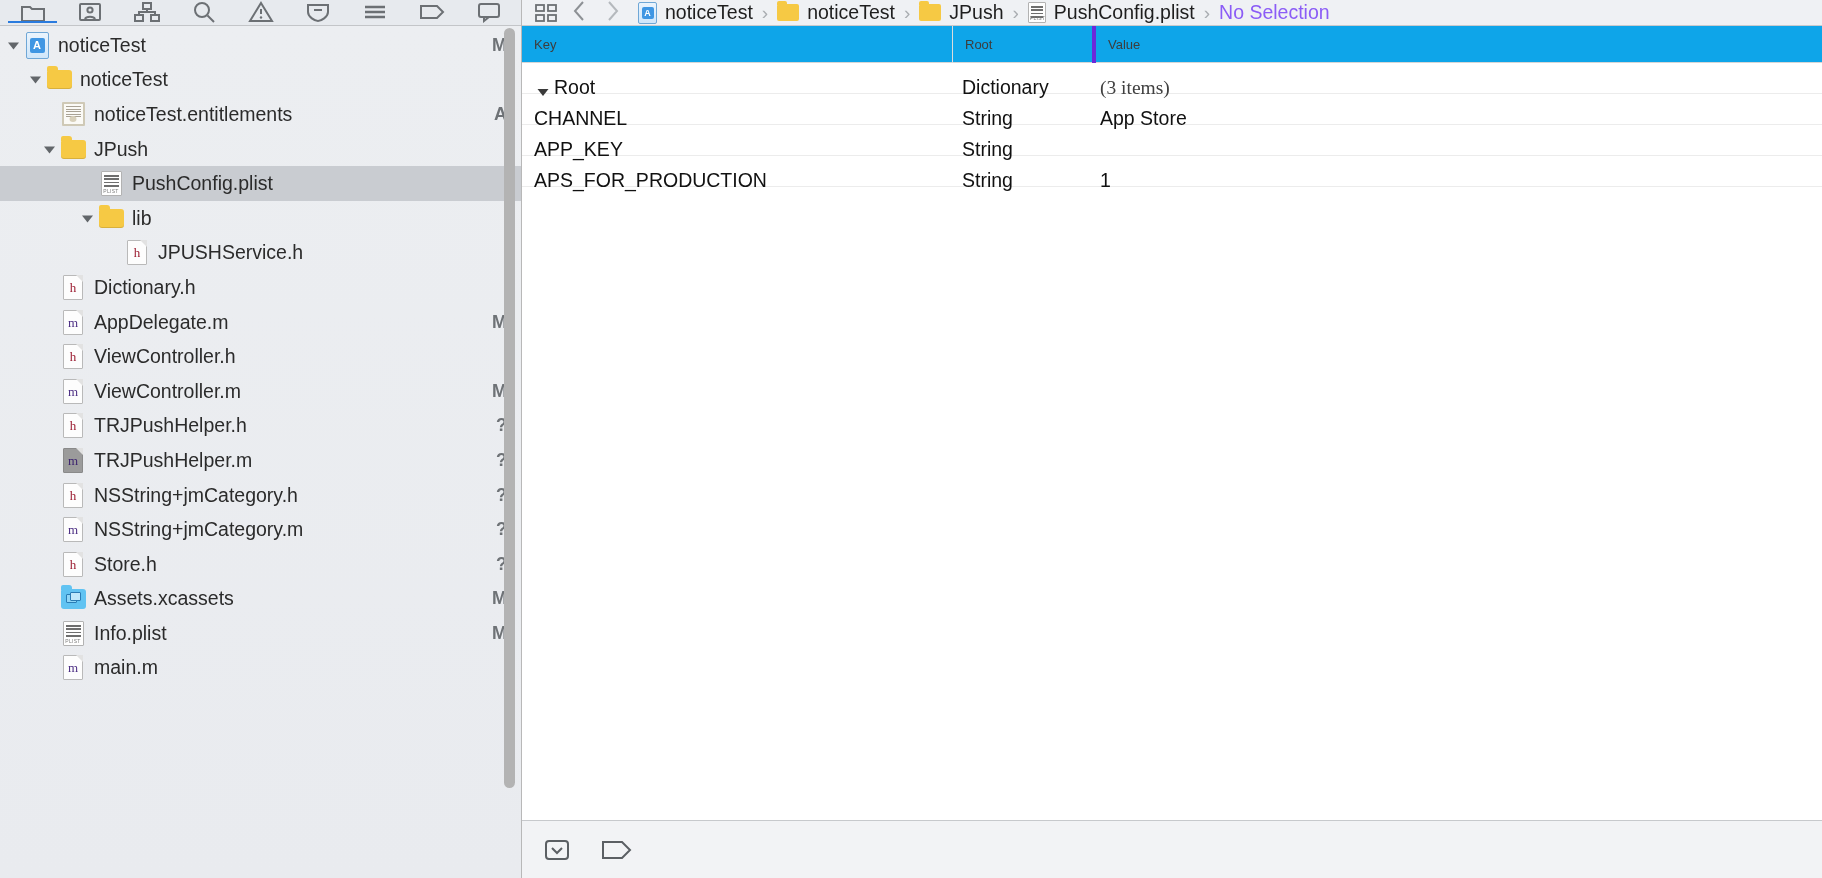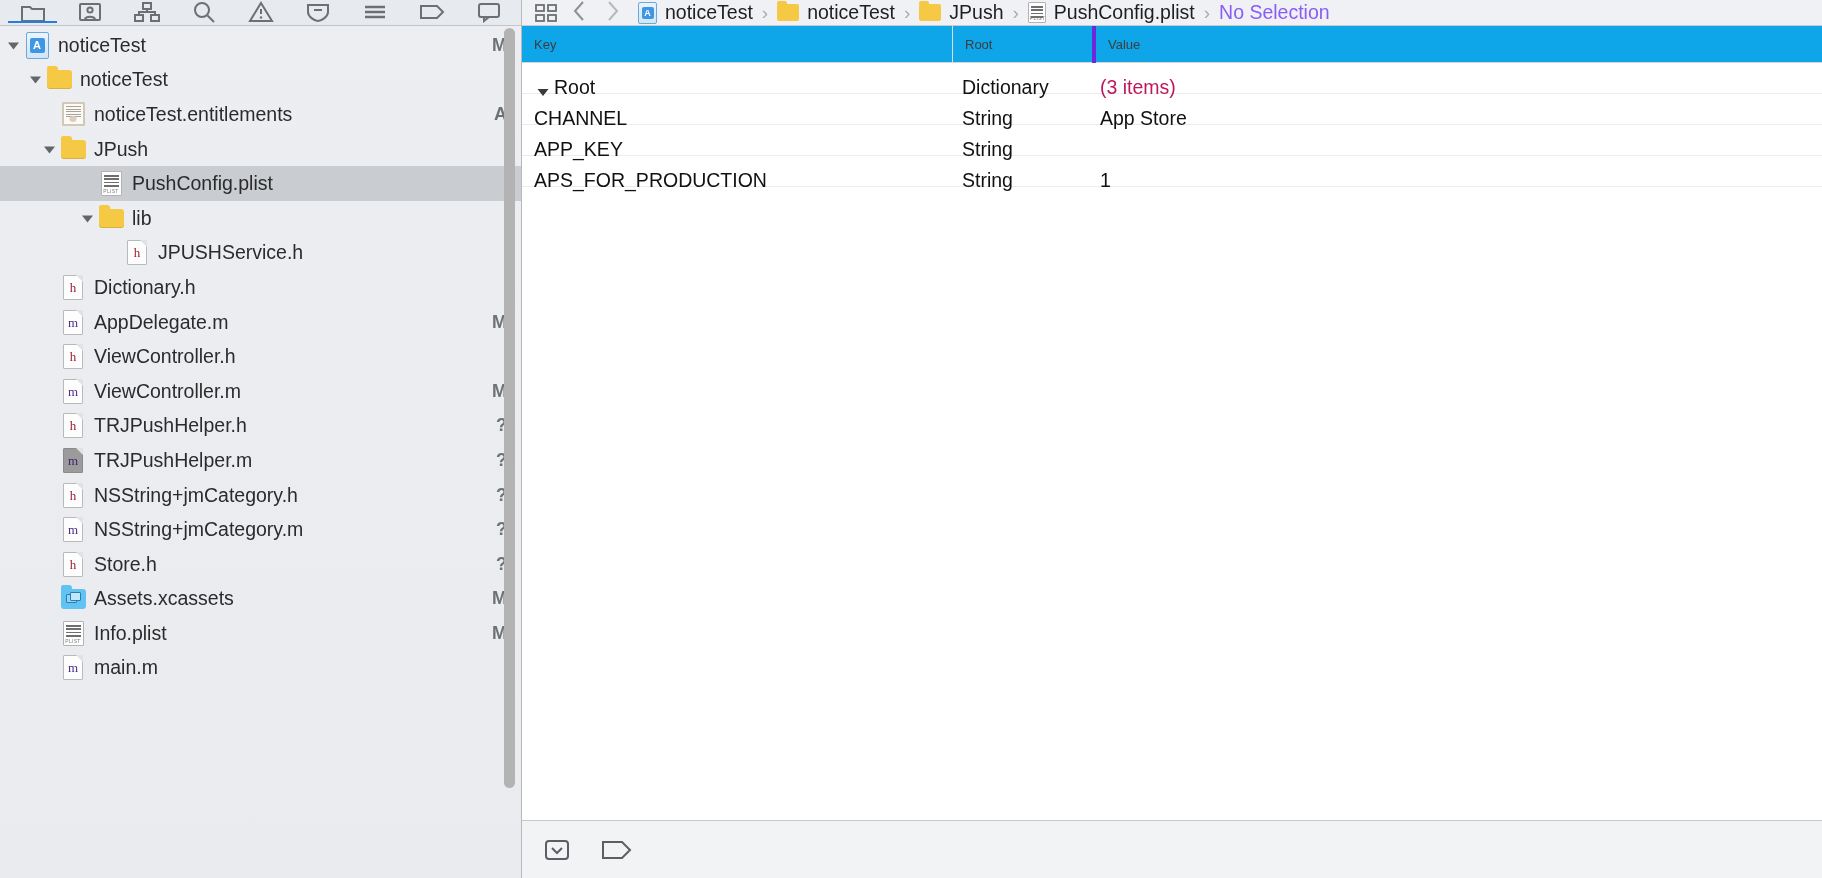--- a/index.html
+++ b/index.html
@@ -316,21 +316,21 @@
     height: 31px;
     align-items: center;
     border-bottom: 1px solid #ececec;
     font-size: 19.5px;
     color: #111;
   }
   .prow .td { height: 41px; display: flex; align-items: flex-end; }
   .prow .td.key   { width: 430px; padding-left: 12px; }
   .prow .td.type  { width: 140px; padding-left: 10px; }
   .prow .td.value { flex: 1 1 auto; padding-left: 8px; }
-  .prow .td.value.muted { color: #be185d; }
+  .prow .td.value.muted { color: #404040; font-family: Liberation Serif, serif; }
   .prow .disc {
     width: 18px; min-width: 18px;
     display:flex; align-items:center; justify-content:center;
     color: #3a3a3a;
     margin-right: 2px;
   }
   .prow.lvl1 .td.key { padding-left: 12px; }
   .prow.lvl2 .td.key { }
 
   #plist-body { flex: 1 1 auto; background: #fff; }

